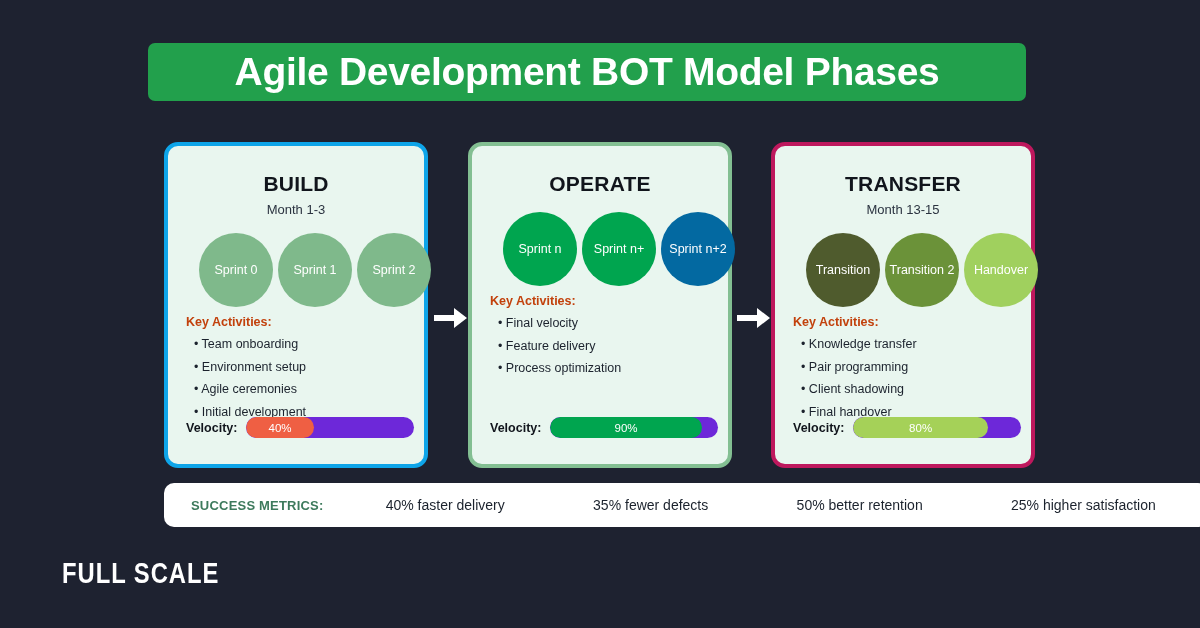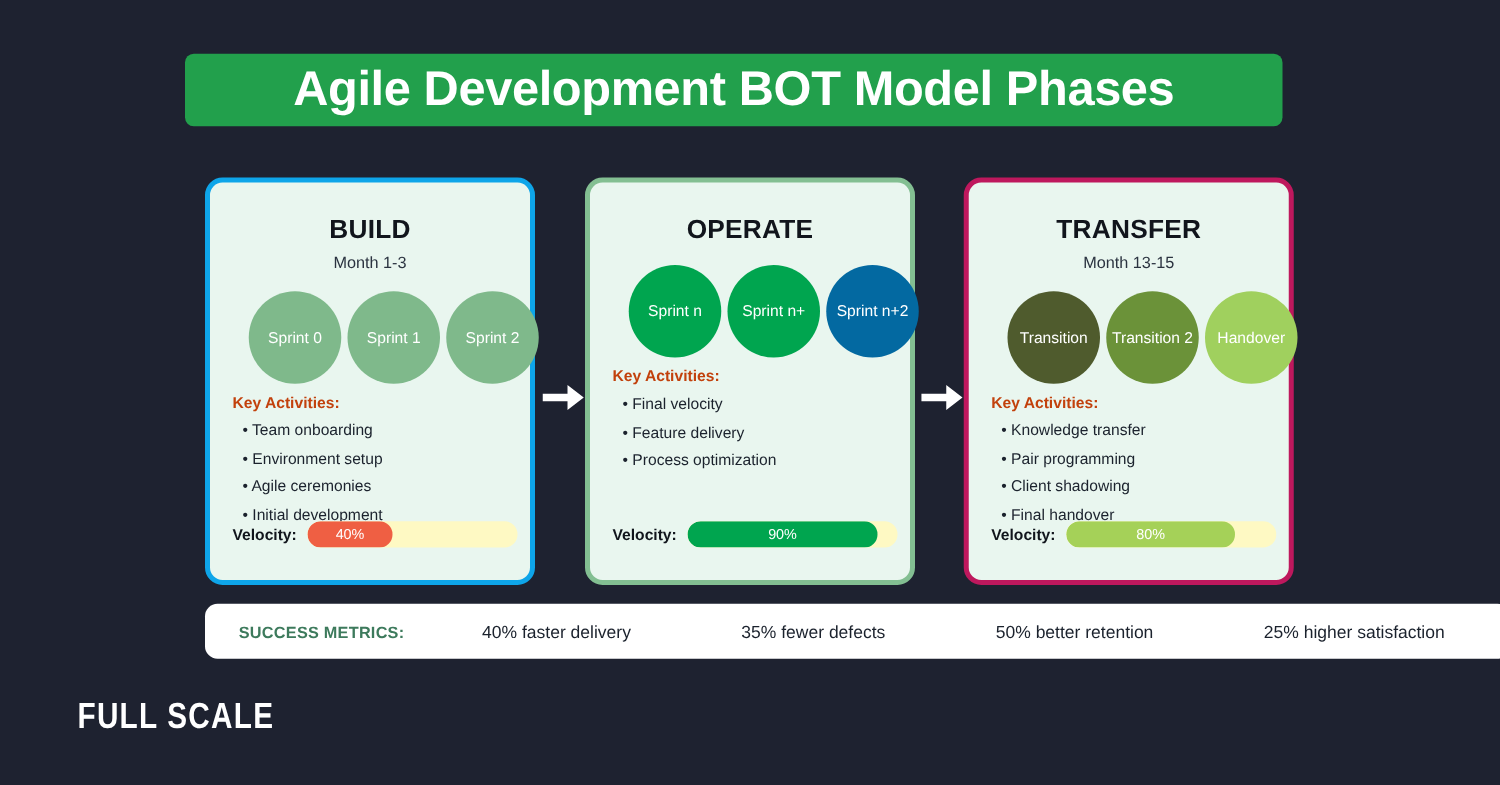--- a/index.html
+++ b/index.html
@@ -99,21 +99,21 @@
   }
   .vel-label{
     font-size:12.5px;
     font-weight:bold;
     color:#11151c;
     white-space:nowrap;
   }
   .vel-track{
     position:relative;
     width:168px; height:21px;
-    background:#fef9c3;
+    background:#6d28d9;
     border-radius:11px;
     overflow:hidden;
   }
   .vel-fill{
     position:absolute; left:0; top:0; bottom:0;
     border-radius:11px;
     display:flex; align-items:center; justify-content:center;
   }
   .vel-pct{
     color:#ffffff;

